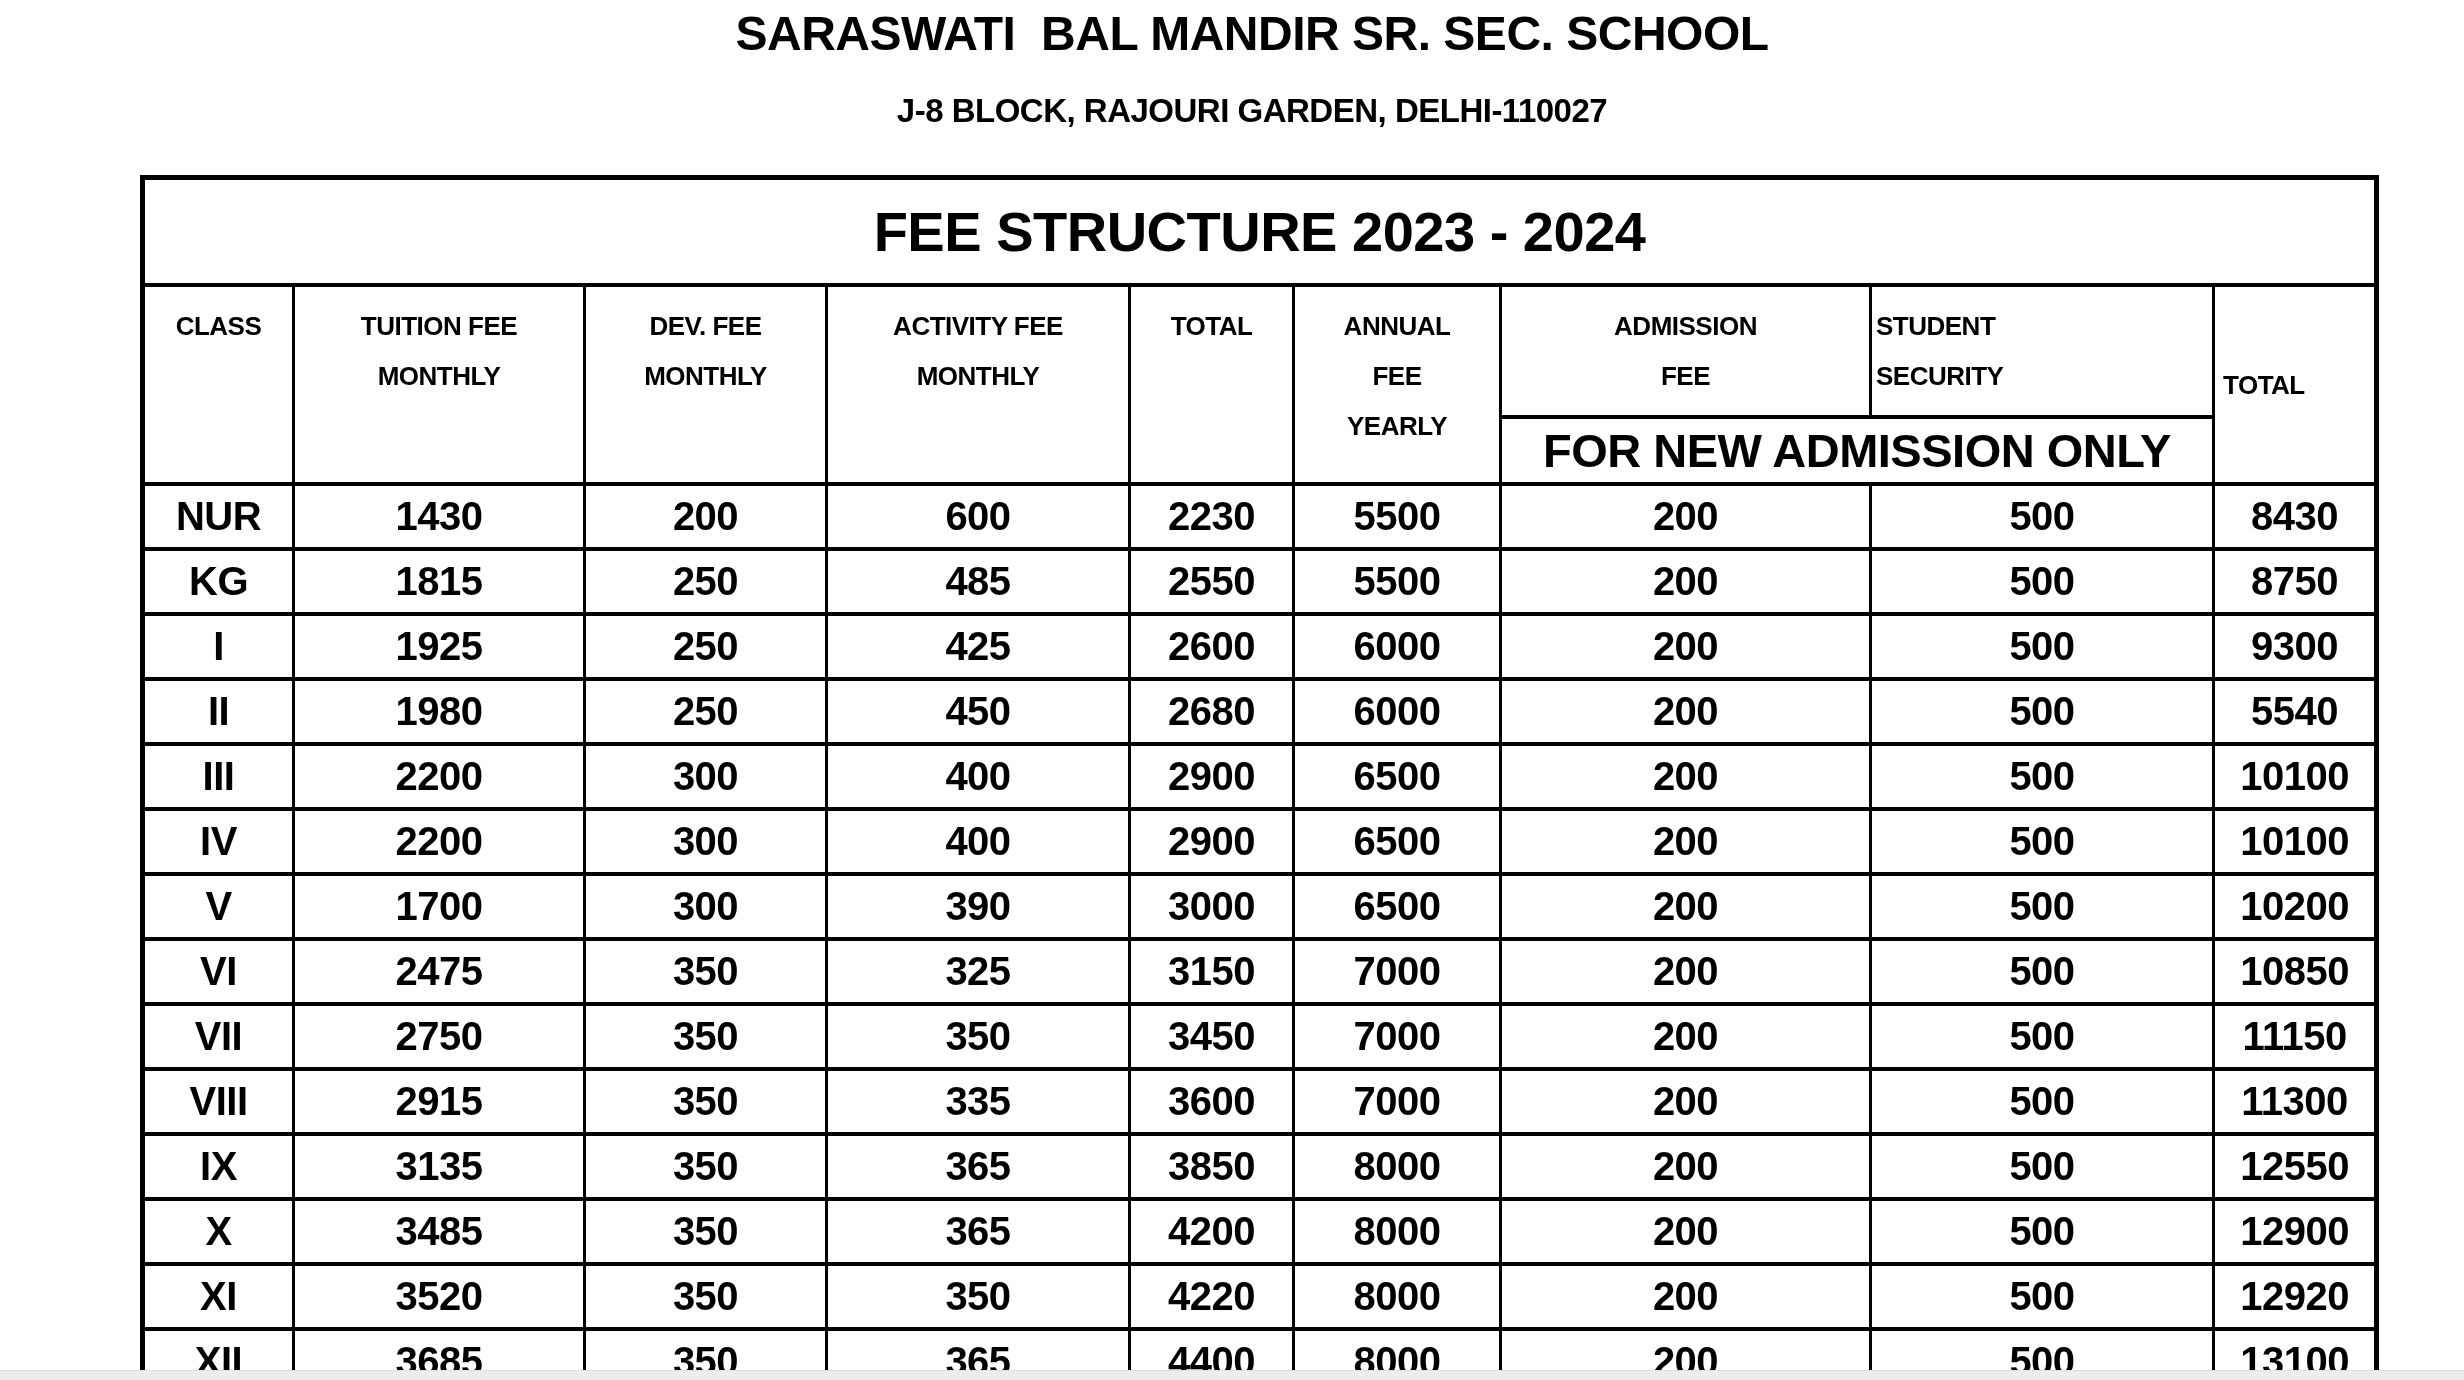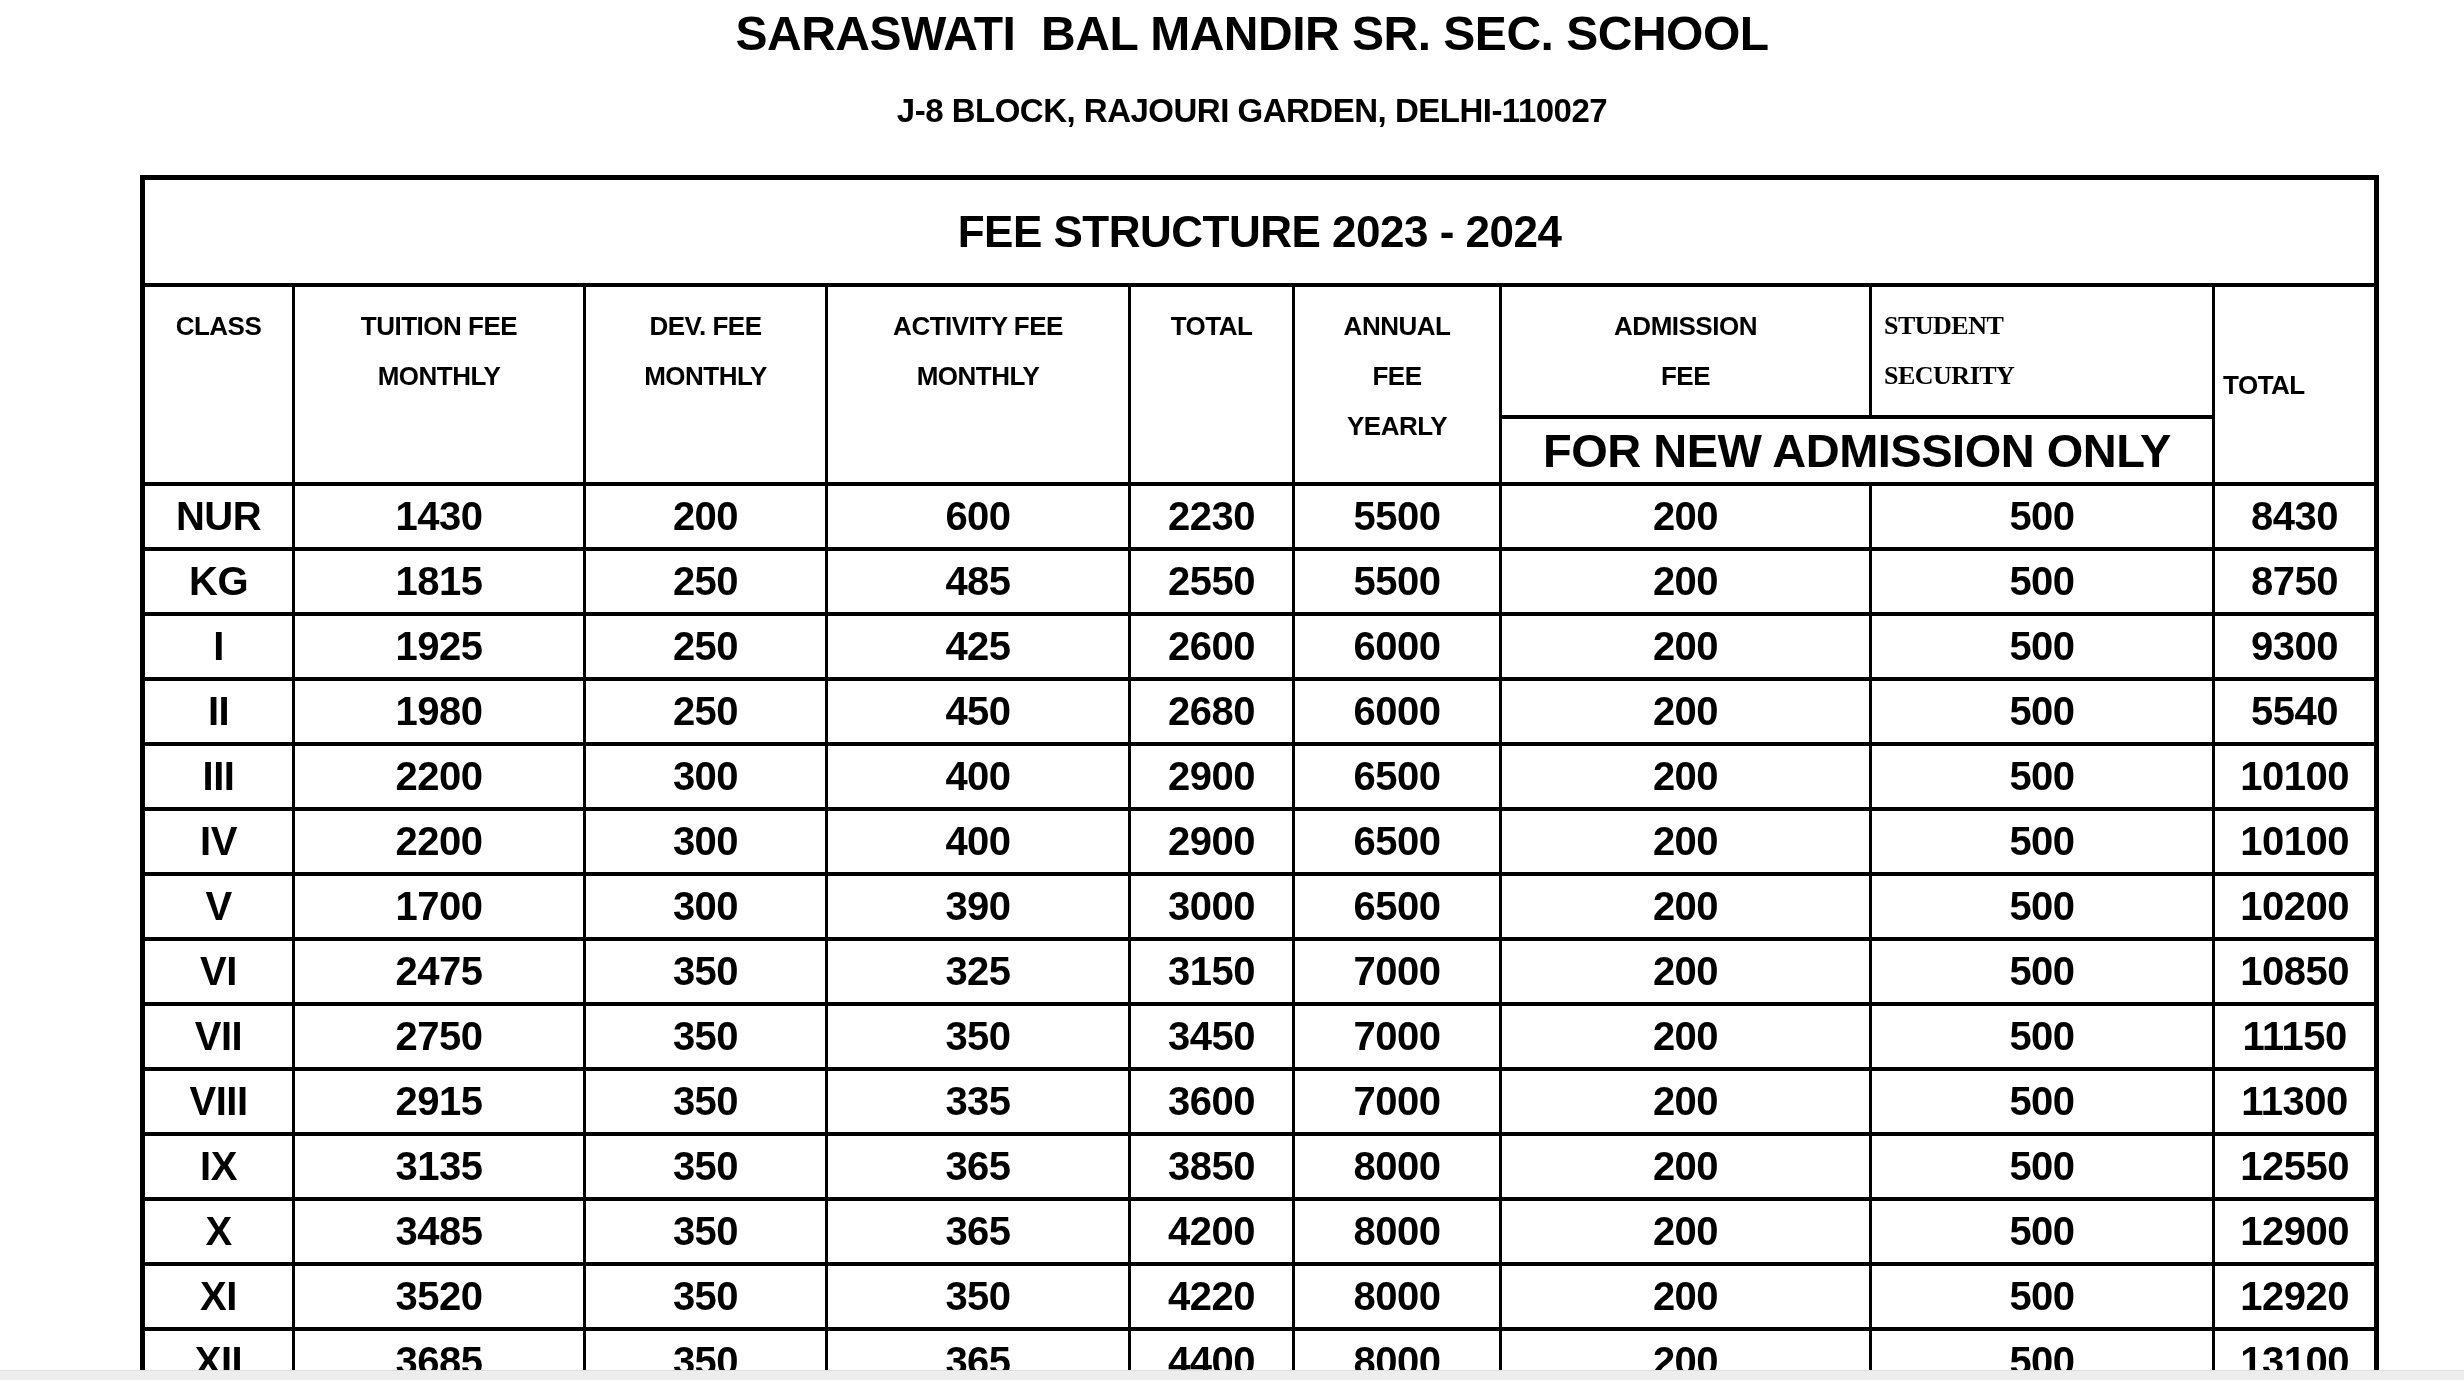--- a/index.html
+++ b/index.html
@@ -17,24 +17,24 @@
 
   table.fee{
     position:absolute;left:140px;top:175px;width:2234px;
     border-collapse:collapse;table-layout:fixed;
     border:5px solid #000;
   }
   .fee td,.fee th{
     border:3px solid #000;border-top-width:4px;border-bottom-width:4px;
     padding:0;font-weight:bold;overflow:hidden;
   }
-  tr.title-row td{height:103px;font-size:44px;text-align:center;vertical-align:middle;letter-spacing:-0.5px;}
+  tr.title-row td{height:103px;font-size:56px;text-align:center;vertical-align:middle;letter-spacing:-0.5px;}
   tr.hm th{height:114px;vertical-align:top;font-size:26px;text-align:center;padding-top:14px;letter-spacing:-0.5px;}
   tr.hm th .hl{line-height:50px;}
-  tr.hm th.al{text-align:left;padding-left:12px;font-family:Liberation Serif, serif;}
+  tr.hm th.al{text-align:left;padding-left:4px;}
   tr.hm th.total-last{vertical-align:middle;text-align:left;padding:0 0 0 8px;}
   tr.hs th{height:63px;font-size:47px;text-align:center;vertical-align:middle;letter-spacing:-0.5px;}
   tbody.rows td{height:61px;font-size:40px;text-align:center;vertical-align:middle;letter-spacing:-0.5px;}
 
   .bottom-strip{position:absolute;left:0;bottom:0;width:2464px;height:9px;background:#ededed;border-top:1px solid #e0e0e0;}
 </style>
 </head>
 <body>
 
 <div class="page">

